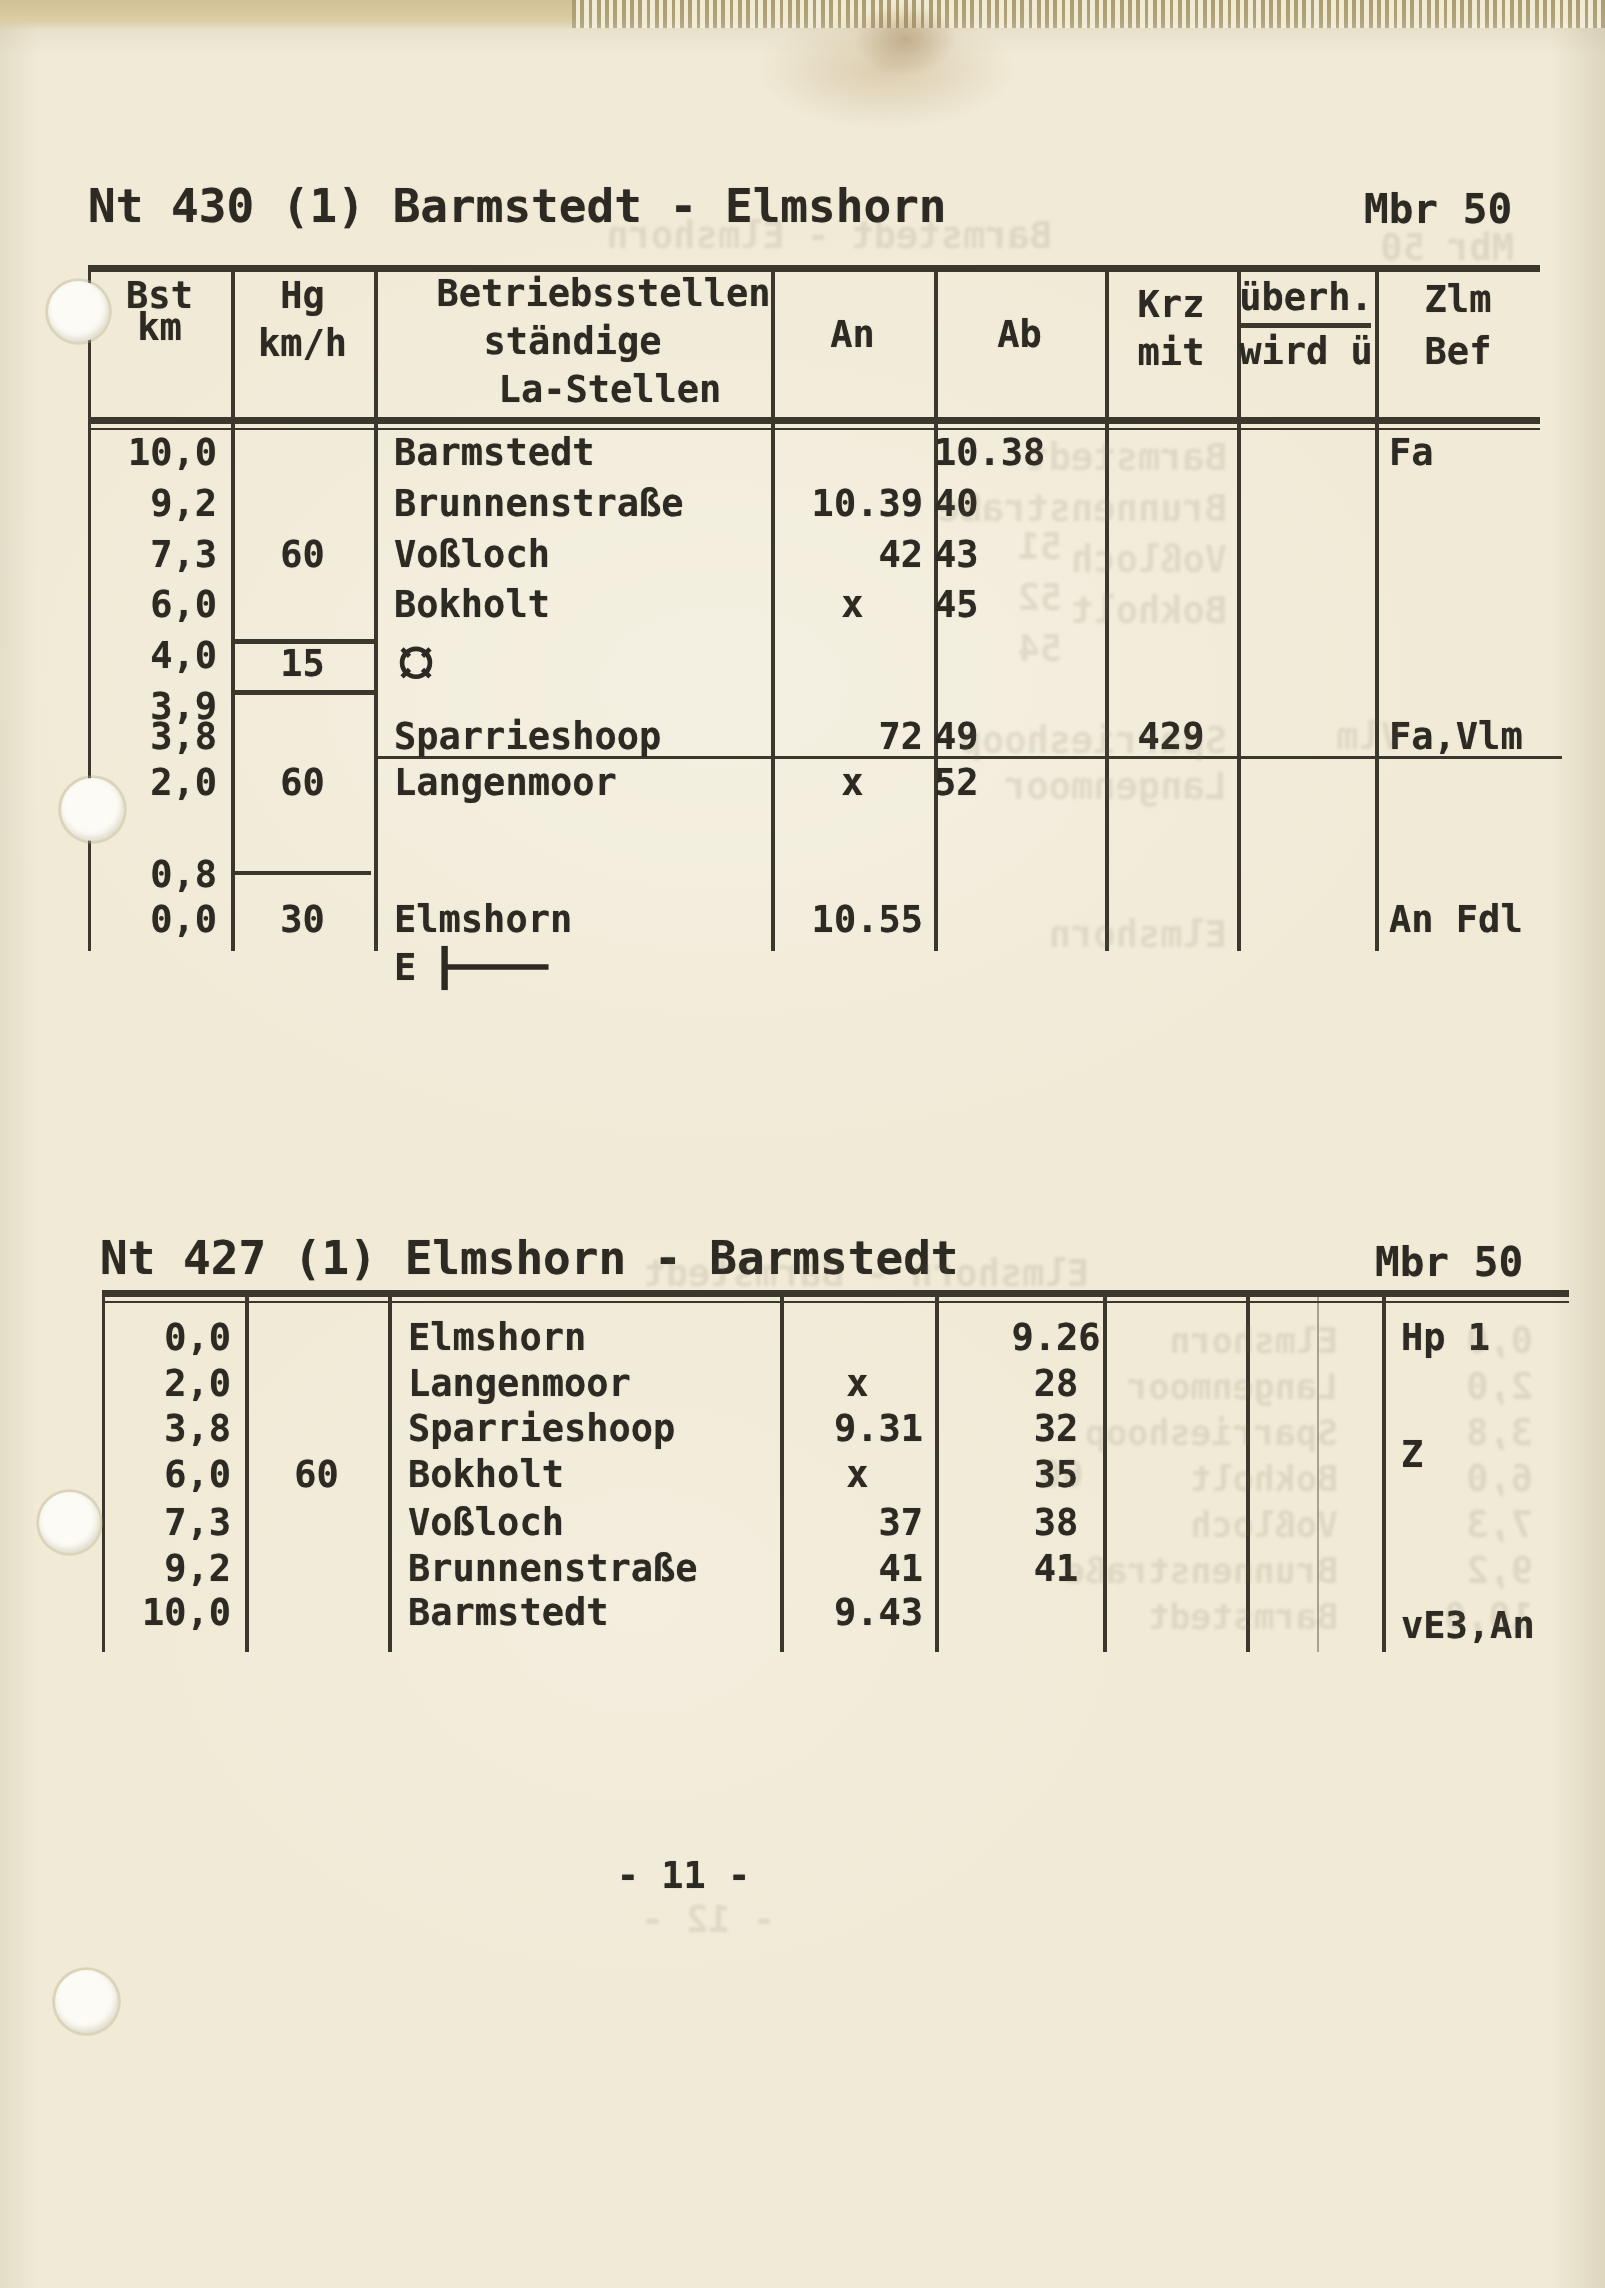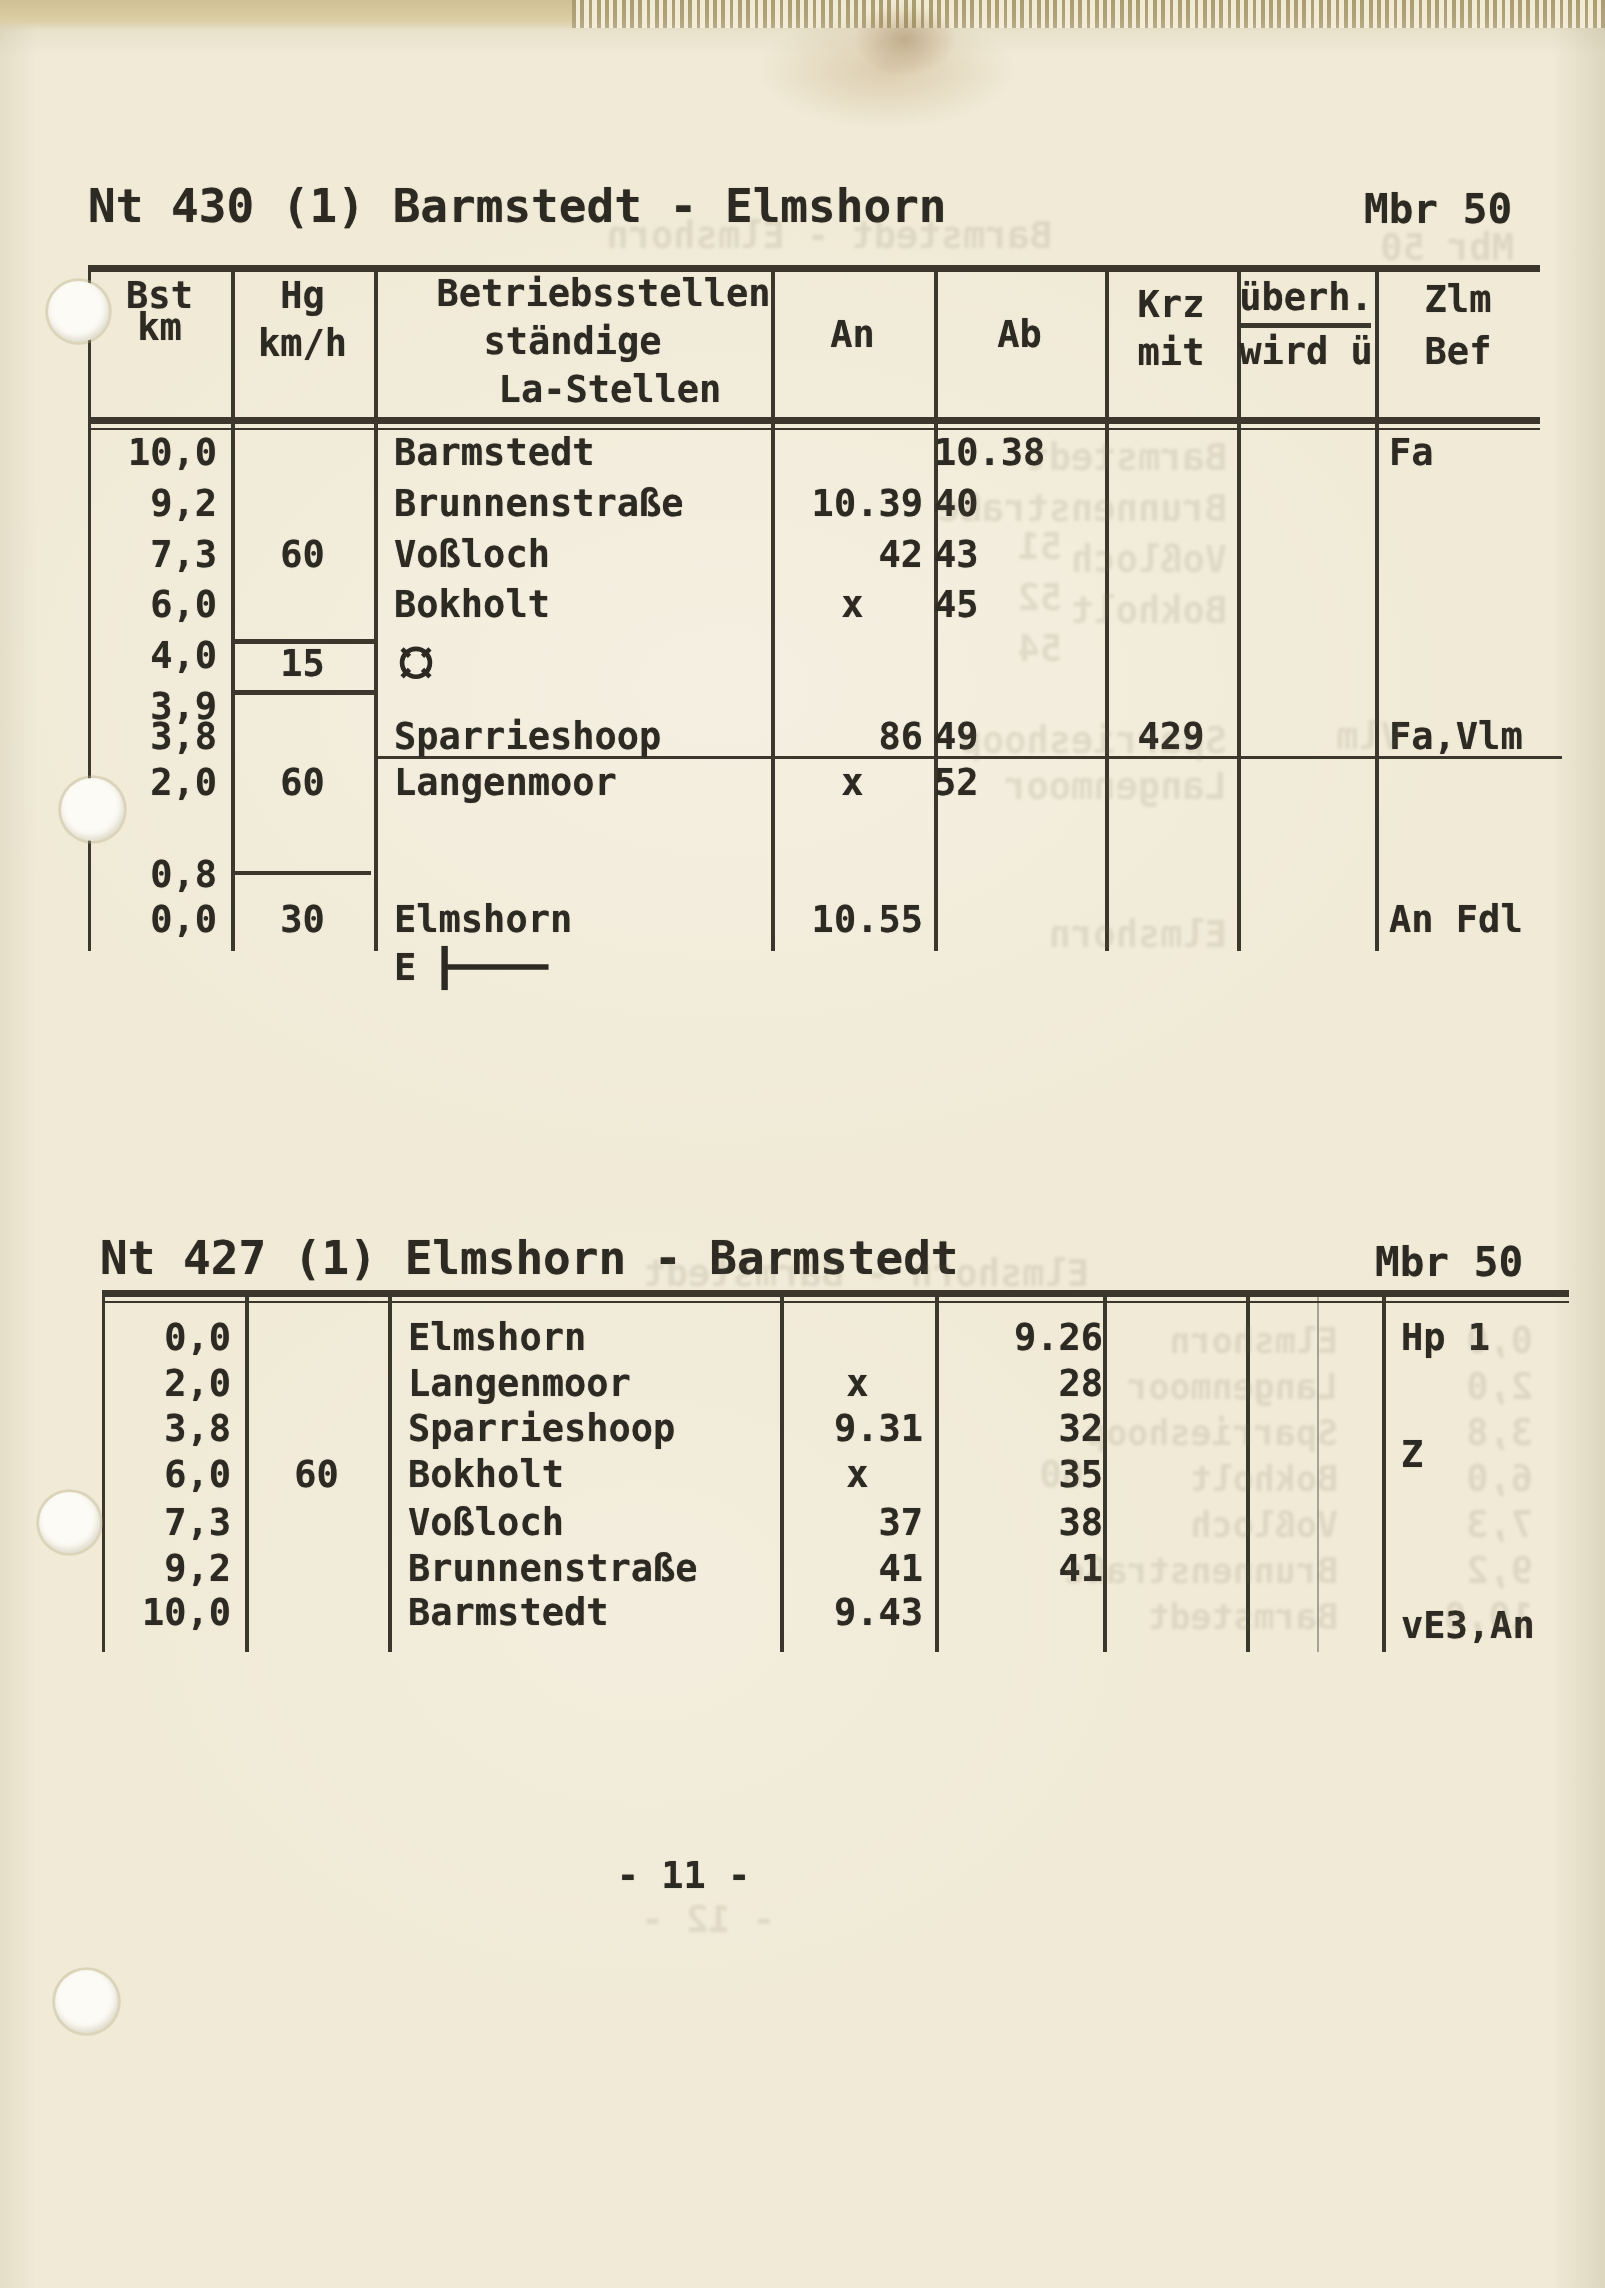--- a/index.html
+++ b/index.html
@@ -28,21 +28,21 @@
   .a.x{width:163px;text-align:center;}
   .b {left:934px;width:171px;text-align:left;}
   .c {left:1105px;width:132px;text-align:center;}
   .z {left:1389px;width:208px;text-align:left;}
   
   .k2{left:102px;width:129px;text-align:right;}
   .h2{left:245px;width:143px;text-align:center;}
   .n2{left:408px;width:360px;text-align:left;}
   .a2{left:780px;width:143px;text-align:right;}
   .a2.x{width:155px;text-align:center;}
-  .b2{left:935px;width:168px;text-align:right;}
+  .b2{left:972px;width:168px;text-align:center;}
   .z2{left:1401px;width:198px;text-align:left;}
   .hdr{position:absolute;font-size:37px;line-height:46px;text-align:center;white-space:pre;}
   .title{position:absolute;font-size:46px;line-height:50px;white-space:pre;}
   .corner{position:absolute;font-size:41px;line-height:46px;white-space:pre;}
   .pagenum{position:absolute;font-size:37px;line-height:46px;text-align:center;}
   .hole{position:absolute;border-radius:50%;background:#fcfbf5;
         box-shadow:0 0 0 2.8px rgba(185,175,140,.38), inset -1.8px -3.7px 6.5px rgba(150,140,105,.28);}
   .ghost{position:absolute;font-weight:700;color:#6e6750;opacity:.14;filter:blur(1.4px);
          transform:scaleX(-1);font-size:37px;line-height:51px;white-space:pre-line;}
   .topstrip{position:absolute;left:0;top:0;width:1606px;height:29.5px;
@@ -148,21 +148,21 @@
         <path d="M13 15 L21 23 M43 15 L35 23 M13 45 L21 37 M43 45 L35 37" stroke="#2d2a23" stroke-width="5" fill="none"></path>
       </svg>
     </span>
   </div>
   <div class="row" style="top:684px;">
     <span class="cell tw k">3,9</span>
   </div>
   <div class="row" style="top:714px;">
     <span class="cell tw k">3,8</span>
     <span class="cell tw n">Sparrieshoop</span>
-    <span class="cell tw a">86</span>
+    <span class="cell tw a">72</span>
     <span class="cell tw b">49</span>
     <span class="cell tw c">429</span>
     <span class="cell tw z">Fa,Vlm</span>
   </div>
   <div class="row" style="top:760px;">
     <span class="cell tw k">2,0</span>
     <span class="cell tw n">Langenmoor</span>
     <span class="cell tw a x">x</span>
     <span class="cell tw b">52</span>
   </div>

